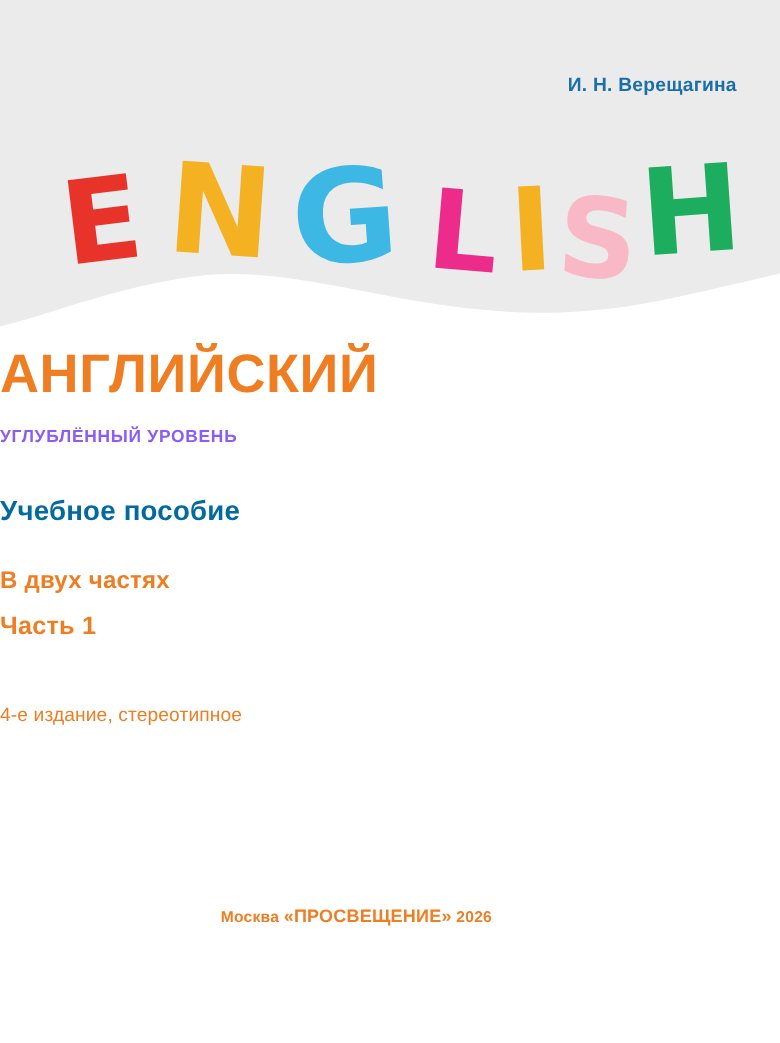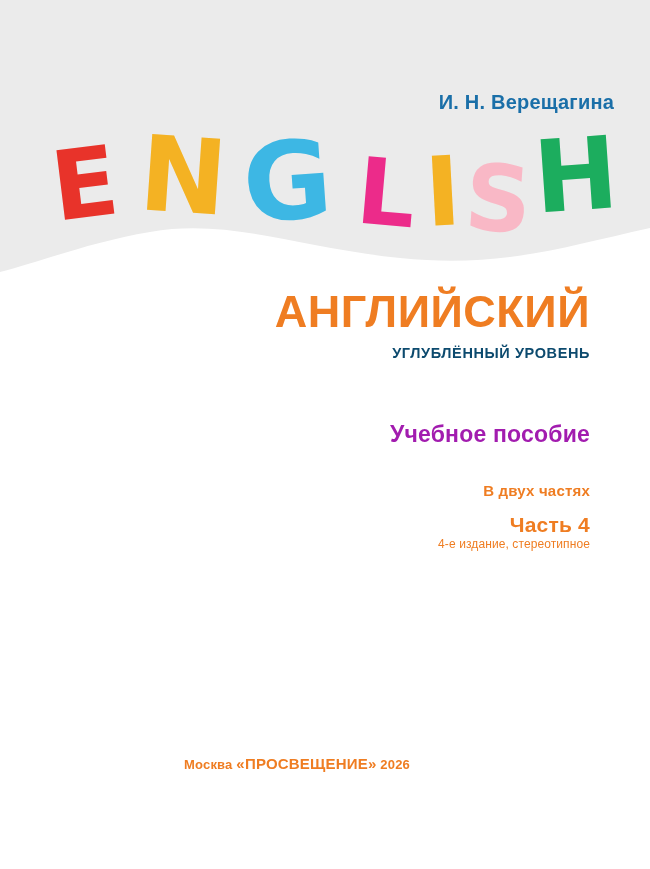--- a/index.html
+++ b/index.html
@@ -36,26 +36,25 @@
 
   
   .authors {
     position: absolute;
     right: 36px;
     top: 60px;
     text-align: right;
     z-index: 5;
   }
   .authors div {
-    font-size: 20px;
+    font-size: 16px;
     font-weight: bold;
     color: #1a6fa8;
     line-height: 1.45;
     letter-spacing: 0.2px;
-    margin-top: 28px;
   }
 
   
   .english {
     position: absolute;
     left: 52px;
     top: 108px;
     width: 560px;
     height: 150px;
     z-index: 4;
@@ -67,68 +66,69 @@
     line-height: 1;
     display: block;
   }
 
   
   .title-block {
     position: absolute;
     left: 0;
     top: 285px;
     width: 590px;
-    text-align: right;
+    text-align: left;
     z-index: 3;
   }
   .t-main {
     color: #ef7d22;
     font-size: 45px;
     font-weight: bold;
     line-height: 1.18;
     letter-spacing: 0.5px;
   }
   .t-grade {
     color: #ef7d22;
     font-size: 30px;
     font-weight: bold;
     margin-top: 18px;
     letter-spacing: 0.3px;
   }
   .t-level {
-    color: #0c4a6e;
+    color: #8b5cf6;
     font-size: 14.5px;
     font-weight: bold;
-    margin-top: 7px;
+    margin-top: 18px;
     letter-spacing: 0.6px;
   }
   .t-kind {
-    color: #a21caf;
+    color: #0369a1;
     font-size: 23px;
     font-weight: bold;
-    margin-top: 60px;
+    margin-top: 40px;
     letter-spacing: 0.2px;
   }
   .t-parts {
     color: #ef7d22;
-    font-size: 15px;
+    font-size: 20px;
     font-weight: bold;
     margin-top: 34px;
     letter-spacing: 0.2px;
   }
   .t-part-num {
     color: #ef7d22;
     font-size: 21px;
     font-weight: bold;
     margin-top: 14px;
     letter-spacing: 0.2px;
   }
   .t-edition {
     color: #ef7d22;
-    font-size: 12px;
+    font-size: 16px;
+    margin-top: 54px;
     letter-spacing: 0.1px;
   }
 
   
   .publisher {
     position: absolute;
     left: 0;
     top: 755px;
     width: 594px;
     text-align: center;
@@ -169,21 +169,21 @@
     <span style="left:373px;top:36px; font-size:96px;  color:#f4b223; transform:rotate(-3deg);">I</span>
     <span style="left:413px;top:46px; font-size:92px;  color:#f9b8c6; transform:rotate(4deg);">S</span>
     <span style="left:482px;top:18px; font-size:100px; color:#1cad5e; transform:rotate(-4deg);">H</span>
   </div>
 
   <div class="title-block">
     <div class="t-main">АНГЛИЙСКИЙ</div>
     <div class="t-level">УГЛУБЛЁННЫЙ УРОВЕНЬ</div>
     <div class="t-kind">Учебное пособие</div>
     <div class="t-parts">В двух частях</div>
-    <div class="t-part-num">Часть 4</div>
+    <div class="t-part-num">Часть 1</div>
     <div class="t-edition">4-е издание, стереотипное</div>
   </div>
 
   <div class="publisher">
     <span class="small">Москва </span><span class="strong">«ПРОСВЕЩЕНИЕ»</span><span class="small"> 2026</span>
   </div>
 
 </div>
 
 </body></html>

